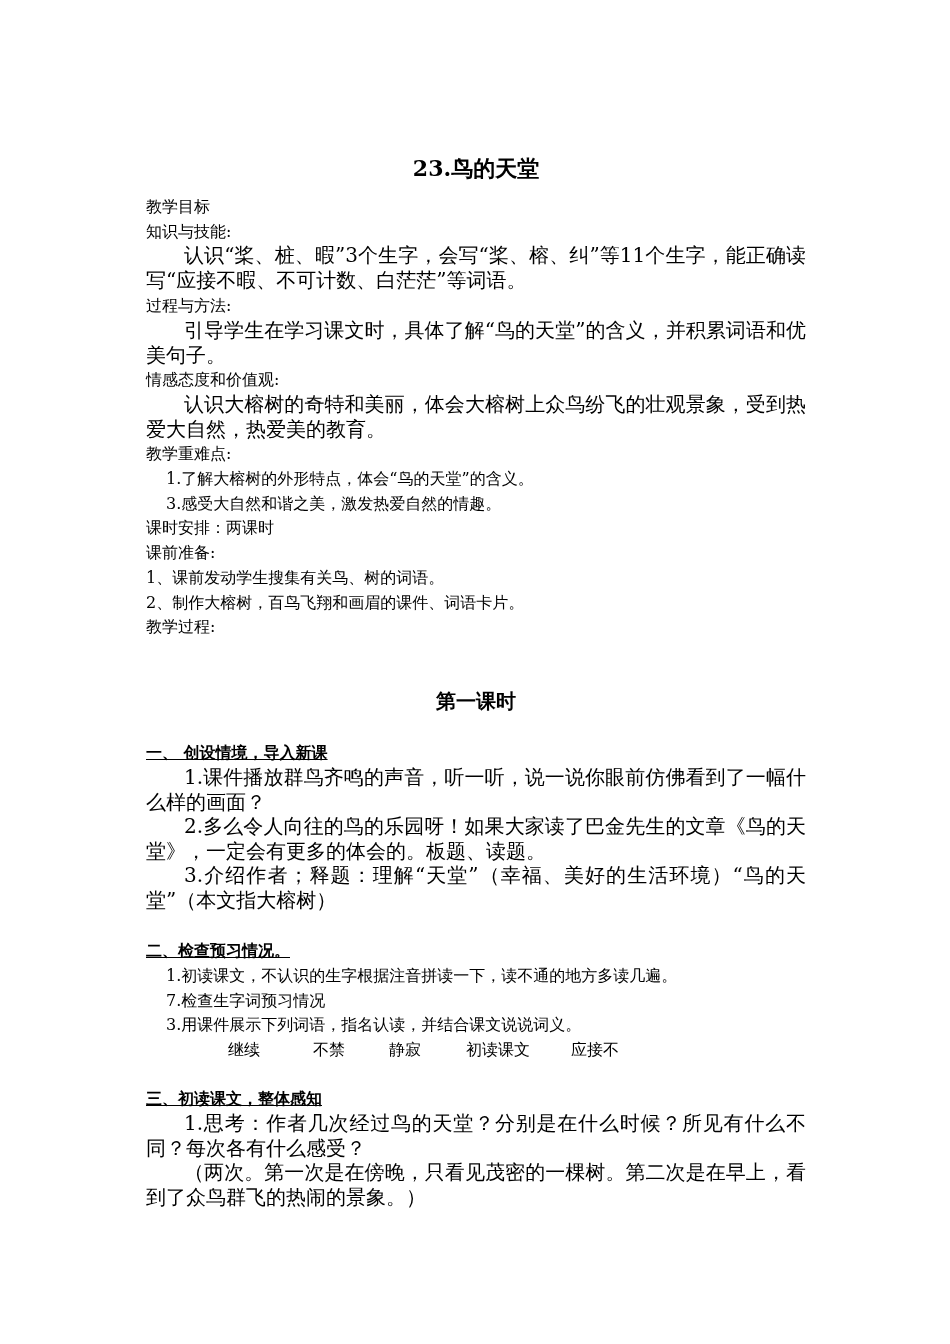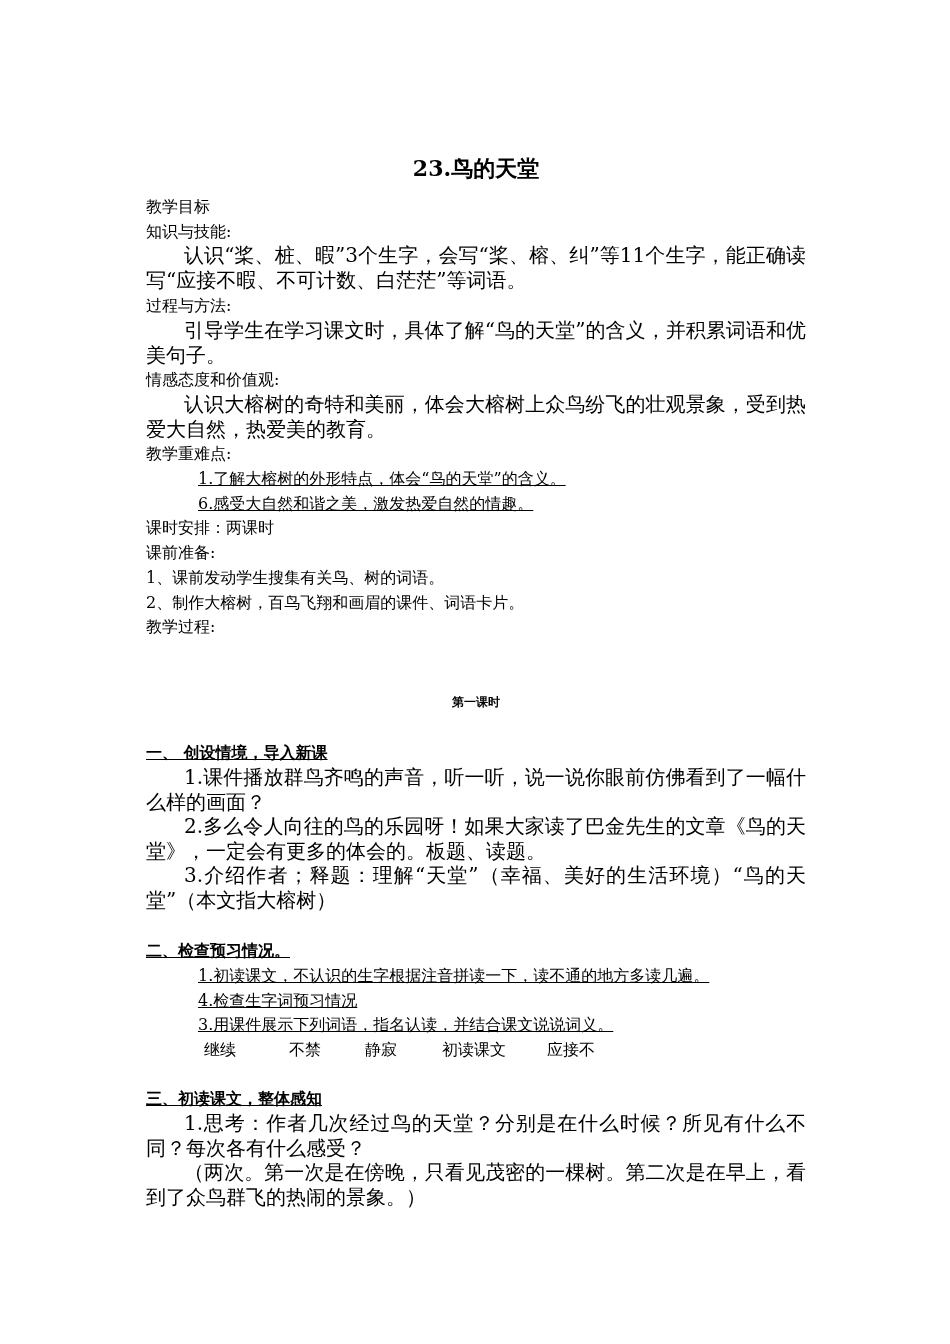--- a/index.html
+++ b/index.html
@@ -2,65 +2,65 @@
 <html><head>
 <meta charset="utf-8">
 <style>
   html, body { margin: 0; padding: 0; background: #ffffff; }
   body { width: 950px; height: 1344px; position: relative; overflow: hidden;
          font-family: "DejaVu Serif", "Liberation Serif", serif; color: #000; }
   .page { position: absolute; left: 146px; top: 0; width: 660px; }
   .title { position: absolute; left: 0; width: 660px; top: 153px; text-align: center;
            font-size: 22px; font-weight: bold; line-height: 30px; }
   .line { position: absolute; left: 0; font-size: 16px; line-height: 25px; white-space: nowrap; }
-  .indent { left: 52px; text-decoration: underline; }
+  .indent { left: 20px; }
   .wrap { position: absolute; left: 0; width: 660px; font-size: 20px; line-height: 25px;
           text-indent: 38px; text-align: justify; }
   .sans { font-family: "DejaVu Sans", "Liberation Sans", sans-serif; text-decoration: underline; }
   .bold { font-weight: bold; }
   .lesson { position: absolute; left: 0; width: 660px; top: 690px; text-align: center;
-            font-size: 12px; font-weight: bold; line-height: 25px;
-            font-family: Liberation Sans, sans-serif; }
+            font-size: 20px; font-weight: bold; line-height: 25px;
+            font-family: Liberation Mono, monospace; }
   .vocab { position: absolute; left: 58px; top: 1037px; font-size: 16px; line-height: 25px; }
-  .vocab span { position: absolute; white-space: nowrap; }
+  .vocab span { position: absolute; white-space: nowrap; margin-left: 24px; }
 </style>
 </head>
 <body>
 
 <div class="page">
   <div class="title">23.鸟的天堂</div>
 
   <div class="line" style="top:194px">教学目标</div>
   <div class="line" style="top:219px">知识与技能:</div>
   <div class="wrap" style="top:243px">认识“桨、桩、暇”3个生字，会写“桨、榕、纠”等11个生字，能正确读写“应接不暇、不可计数、白茫茫”等词语。</div>
   <div class="line" style="top:293px">过程与方法:</div>
   <div class="wrap" style="top:318px">引导学生在学习课文时，具体了解“鸟的天堂”的含义，并积累词语和优美句子。</div>
   <div class="line" style="top:367px">情感态度和价值观:</div>
   <div class="wrap" style="top:392px">认识大榕树的奇特和美丽，体会大榕树上众鸟纷飞的壮观景象，受到热爱大自然，热爱美的教育。</div>
 
   <div class="line" style="top:441px">教学重难点:</div>
   <div class="line indent" style="top:466px">1.了解大榕树的外形特点，体会“鸟的天堂”的含义。</div>
-  <div class="line indent" style="top:491px">6.感受大自然和谐之美，激发热爱自然的情趣。</div>
+  <div class="line indent" style="top:491px">3.感受大自然和谐之美，激发热爱自然的情趣。</div>
 
   <div class="line" style="top:515px">课时安排：两课时</div>
   <div class="line" style="top:540px">课前准备:</div>
   <div class="line" style="top:565px">1、课前发动学生搜集有关鸟、树的词语。</div>
   <div class="line" style="top:590px">2、制作大榕树，百鸟飞翔和画眉的课件、词语卡片。</div>
   <div class="line" style="top:614px">教学过程:</div>
 
   <div class="lesson">第一课时</div>
 
   <div class="line sans bold" style="top:740px">一、  创设情境，导入新课</div>
   <div class="wrap" style="top:765px">1.课件播放群鸟齐鸣的声音，听一听，说一说你眼前仿佛看到了一幅什么样的画面？</div>
   <div class="wrap" style="top:814px">2.多么令人向往的鸟的乐园呀！如果大家读了巴金先生的文章《鸟的天堂》，一定会有更多的体会的。板题、读题。</div>
   <div class="wrap" style="top:863px">3.介绍作者；释题：理解“天堂”（幸福、美好的生活环境）“鸟的天堂”（本文指大榕树）</div>
 
   <div class="line sans bold" style="top:938px">二、检查预习情况。</div>
   <div class="line indent" style="top:963px">1.初读课文，不认识的生字根据注音拼读一下，读不通的地方多读几遍。</div>
-  <div class="line indent" style="top:988px">4.检查生字词预习情况</div>
+  <div class="line indent" style="top:988px">7.检查生字词预习情况</div>
   <div class="line indent" style="top:1012px">3.用课件展示下列词语，指名认读，并结合课文说说词义。</div>
   <div class="vocab">
     <span style="left:0px">继续</span>
     <span style="left:85px">不禁</span>
     <span style="left:161px">静寂</span>
     <span style="left:238px">初读课文</span>
     <span style="left:343px">应接不</span>
   </div>
 
   <div class="line sans bold" style="top:1086px">三、初读课文，整体感知</div>

